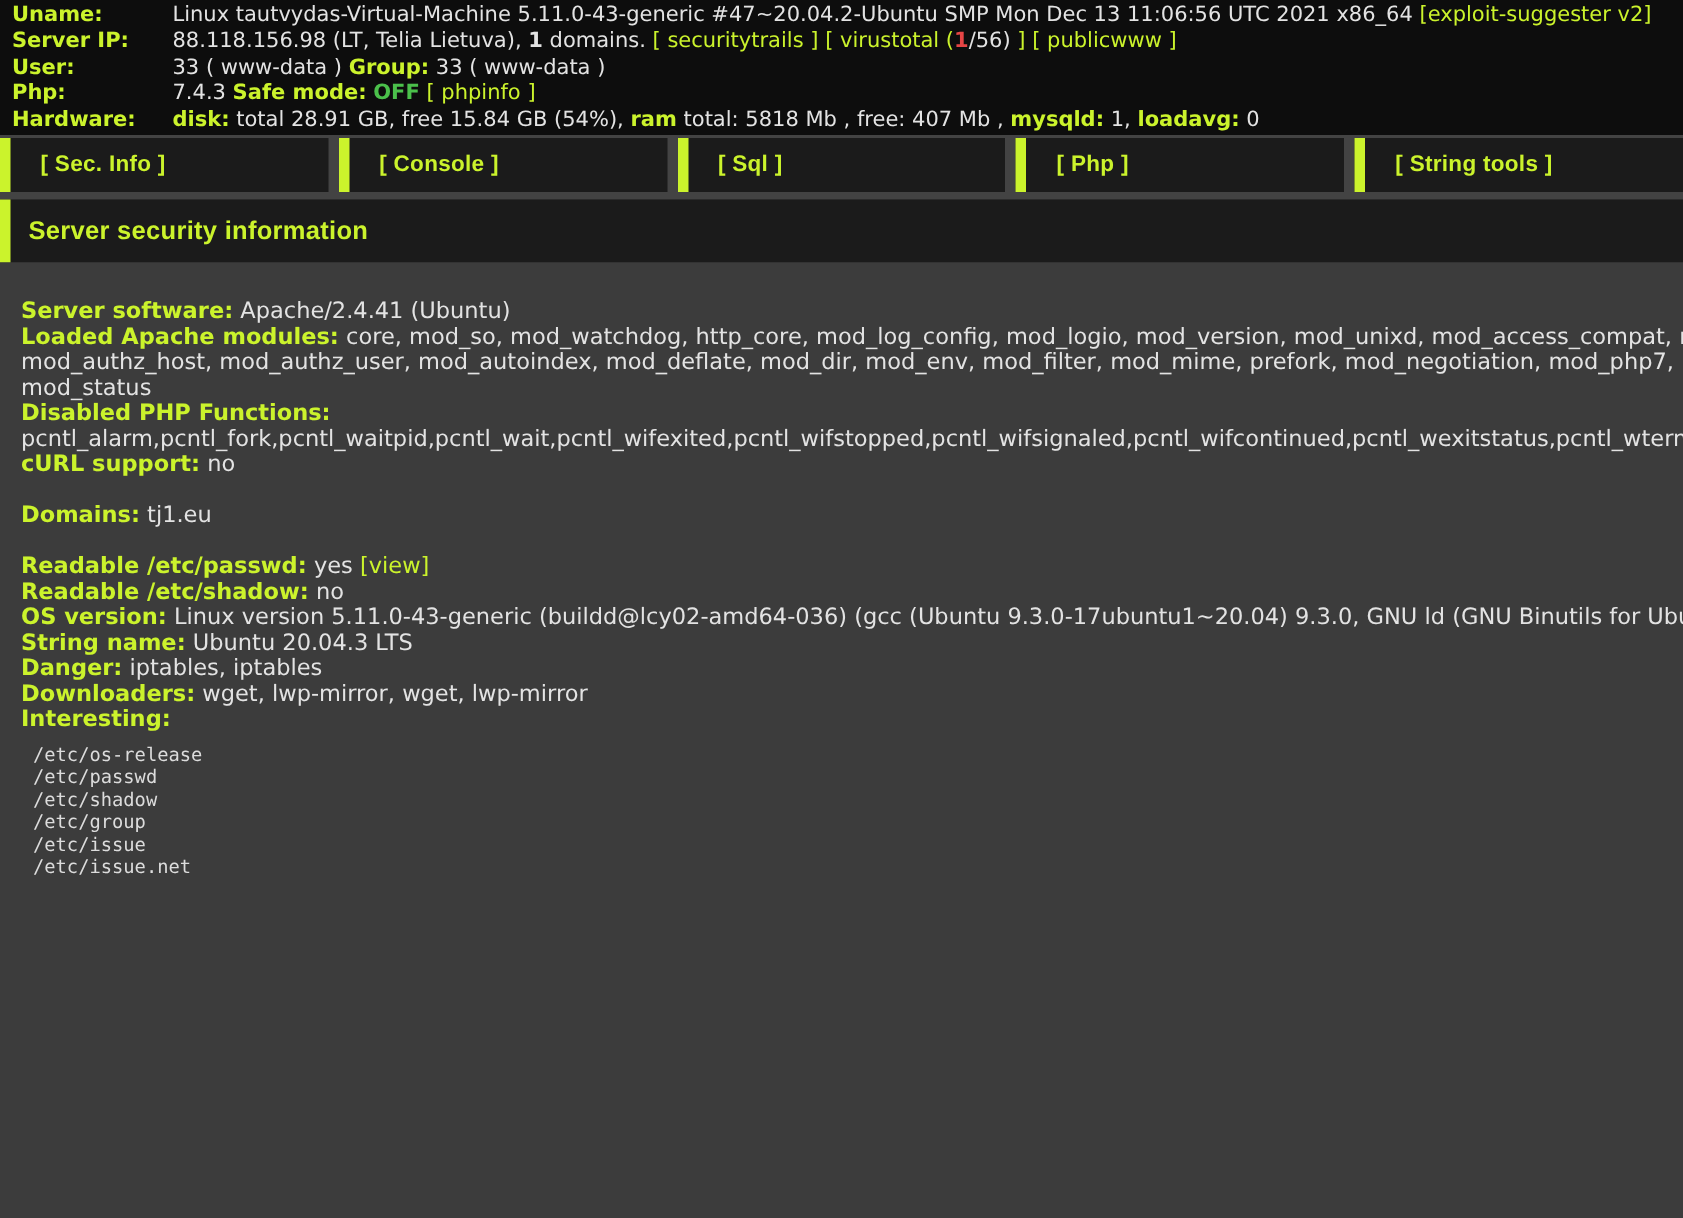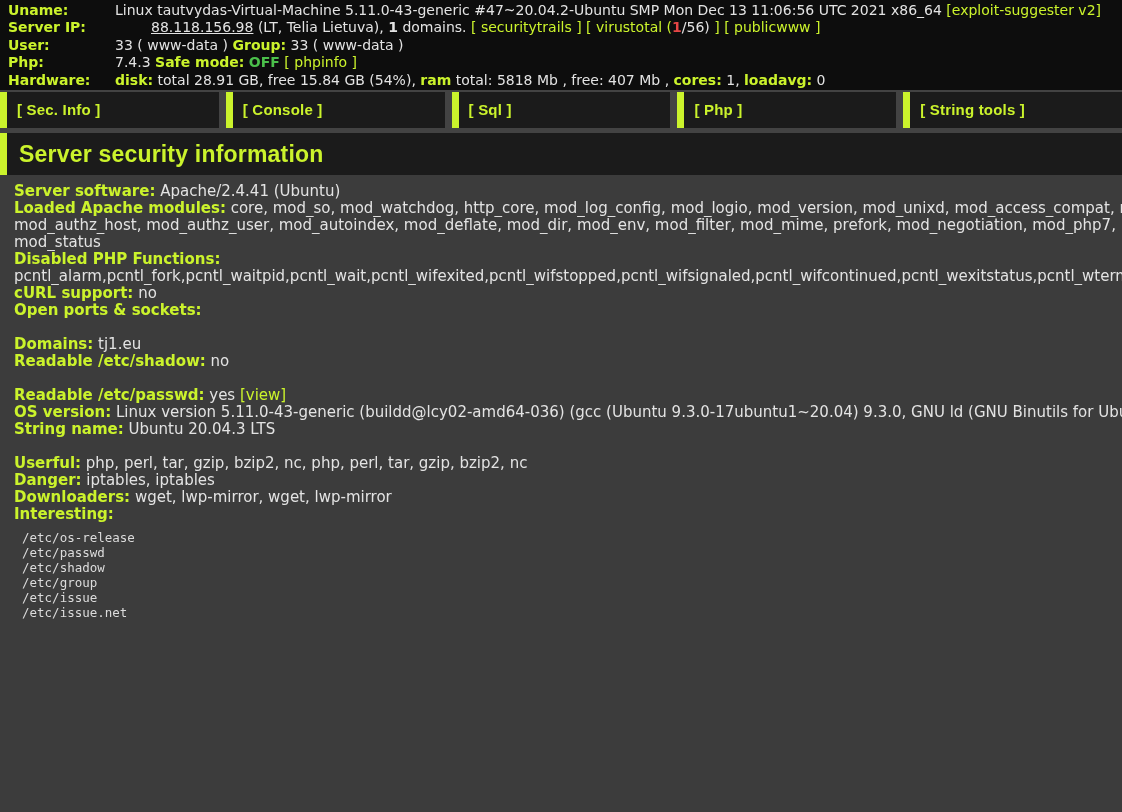--- a/index.html
+++ b/index.html
@@ -37,62 +37,62 @@
   }
   .lbl{
     color:var(--accent);font-weight:bold;margin-top:38px;
   }
   .topinfo .lblcol{
     display:inline-block;width:107px;
     color:var(--accent);font-weight:bold;
   }
   .val{color:var(--text);}
   .link{color:var(--accent);cursor:pointer;text-decoration:none;}
-  .ip{ text-decoration:underline;cursor:pointer;margin-left:36px;}
+  .ip{ cursor:pointer;}
   .green{color:var(--green);font-weight:bold;}
   .red{color:var(--red);font-weight:bold;}
   .b{font-weight:bold;}
   
   .tabbar{
     height:43px;
     background:var(--gap-bg);
     display:flex;
     gap:7px;
     padding:2px 0 5px 0;
   }
   .tab{
     flex:1;
     background:var(--panel-bg);
     border-left:7px solid var(--accent);
     height:36px;line-height:36px;
-    padding-left:10px;
+    padding-left:20px;
     color:var(--accent);
     font-family:"Liberation Sans",sans-serif;
     font-weight:bold;font-size:15px;
     letter-spacing:.2px;
     white-space:nowrap;overflow:hidden;
     cursor:pointer;
   }
   
   .sectionbar{
     height:42px;
     background:var(--panel-bg);
     border-left:7px solid var(--accent);
     display:flex;align-items:center;
     padding-left:12px;
     color:var(--accent);
     font-family:"Liberation Sans",sans-serif;
-    font-weight:bold;font-size:23px;
+    font-weight:bold;font-size:17px;
     letter-spacing:.2px;
   }
   
   .content{
     height:637px;
     background:var(--content-bg);
-    padding:8px 0 0 14px;
+    padding:24px 0 0 14px;
     font-size:15px;
     overflow:hidden;
   }
   .line{
     height:17px;line-height:17px;
     white-space:nowrap;overflow:hidden;
   }
   .mt17{margin-top:17px;}
   pre.mono{
     font-family:"DejaVu Sans Mono","Liberation Mono",monospace;
@@ -132,21 +132,21 @@
       <span class="lblcol">Php:</span><span class="val">7.4.3</span>
       <span class="lbl">Safe mode:</span>
       <span class="green">OFF</span>
       <span class="link">[ phpinfo ]</span>
     </div>
     <div class="row">
       <span class="lblcol">Hardware:</span><span class="lbl">disk:</span>
       <span class="val">total 28.91 GB, free 15.84 GB (54%),</span>
       <span class="lbl">ram</span>
       <span class="val">total: 5818 Mb , free: 407 Mb ,</span>
-      <span class="lbl">cores:</span>
+      <span class="lbl">mysqld:</span>
       <span class="val">1,</span>
       <span class="lbl">loadavg:</span>
       <span class="val">0</span>
     </div>
   </div>
 
   <div class="tabbar">
     <div class="tab">[ Sec. Info ]</div>
     <div class="tab">[ Console ]</div>
     <div class="tab">[ Sql ]</div>
@@ -175,52 +175,45 @@
     <div class="line">
       <span class="lbl">Disabled PHP Functions:</span>
     </div>
     <div class="line val">pcntl_alarm,pcntl_fork,pcntl_waitpid,pcntl_wait,pcntl_wifexited,pcntl_wifstopped,pcntl_wifsignaled,pcntl_wifcontinued,pcntl_wexitstatus,pcntl_wtermsig,pcntl_wstopsig</div>
 
     <div class="line">
       <span class="lbl">cURL support:</span>
       <span class="val">no</span>
     </div>
 
-    <div class="line">
-      <span class="lbl">Open ports &amp; sockets:</span>
-    </div>
 
 
     <div class="line mt17">
       <span class="lbl">Domains:</span>
       <span class="val">tj1.eu</span>
     </div>
 
-    <div class="line">
-      <span class="lbl">Readable /etc/shadow:</span>
-      <span class="val">no</span>
-    </div>
     <div class="line mt17">
       <span class="lbl">Readable /etc/passwd:</span>
       <span class="val">yes</span>
       <span class="link">[view]</span>
     </div>
     <div class="line">
+      <span class="lbl">Readable /etc/shadow:</span>
+      <span class="val">no</span>
+    </div>
+    <div class="line">
       <span class="lbl">OS version:</span>
       <span class="val">Linux version 5.11.0-43-generic (buildd@lcy02-amd64-036) (gcc (Ubuntu 9.3.0-17ubuntu1~20.04) 9.3.0, GNU ld (GNU Binutils for Ubuntu) 2.34)</span>
     </div>
     <div class="line">
       <span class="lbl">String name:</span>
       <span class="val">Ubuntu 20.04.3 LTS</span>
     </div>
 
-    <div class="line mt17">
-      <span class="lbl">Userful:</span>
-      <span class="val">php, perl, tar, gzip, bzip2, nc, php, perl, tar, gzip, bzip2, nc</span>
-    </div>
     <div class="line">
       <span class="lbl">Danger:</span>
       <span class="val">iptables, iptables</span>
     </div>
     <div class="line">
       <span class="lbl">Downloaders:</span>
       <span class="val">wget, lwp-mirror, wget, lwp-mirror</span>
     </div>
     <div class="line">
       <span class="lbl">Interesting:</span>

